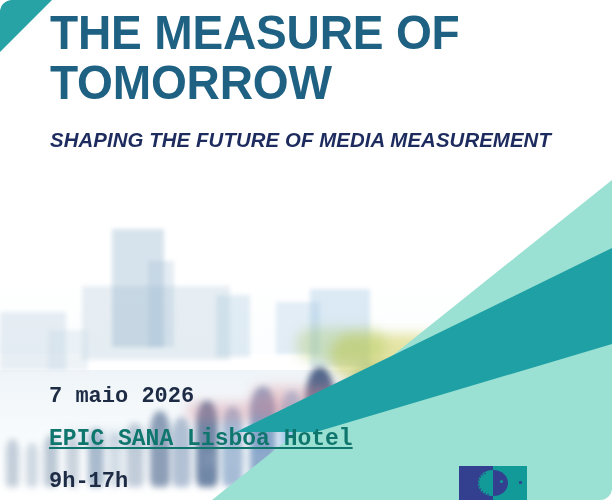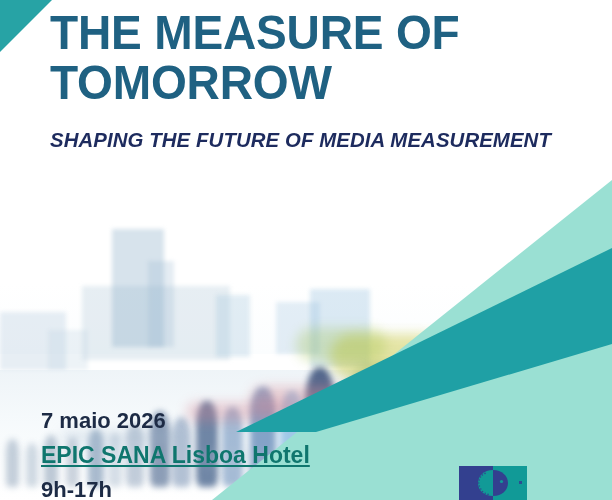--- a/index.html
+++ b/index.html
@@ -8,20 +8,21 @@
     padding: 0;
     background: #ffffff;
   }
   #poster {
     position: relative;
     width: 612px;
     height: 500px;
     overflow: hidden;
     background: #ffffff;
     font-family: "Liberation Sans", sans-serif;
+    border-radius: 12px;
   }
 
   
   .corner-triangle {
     position: absolute;
     left: 0; top: 0;
     width: 0; height: 0;
     border-left: 52px solid #27a3a5;
     border-bottom: 52px solid transparent;
     z-index: 5;
@@ -130,23 +131,23 @@
     margin: 0;
     white-space: nowrap;
   }
 
   .details {
     position: absolute;
     left: 37px; bottom: -9px;
     z-index: 9;
   }
   .detail-line {
-    font-family: Liberation Sans, sans-serif;
+    font-family: Liberation Mono, monospace;
     font-weight: 700;
-    margin: 4px;
+    margin: 12px;
     white-space: nowrap;
   }
   .detail-date {
     color: #1d2b45;
     font-size: 22px;
     line-height: 30px;
   }
   .detail-venue {
     color: #0f766e;
     font-size: 23px;

